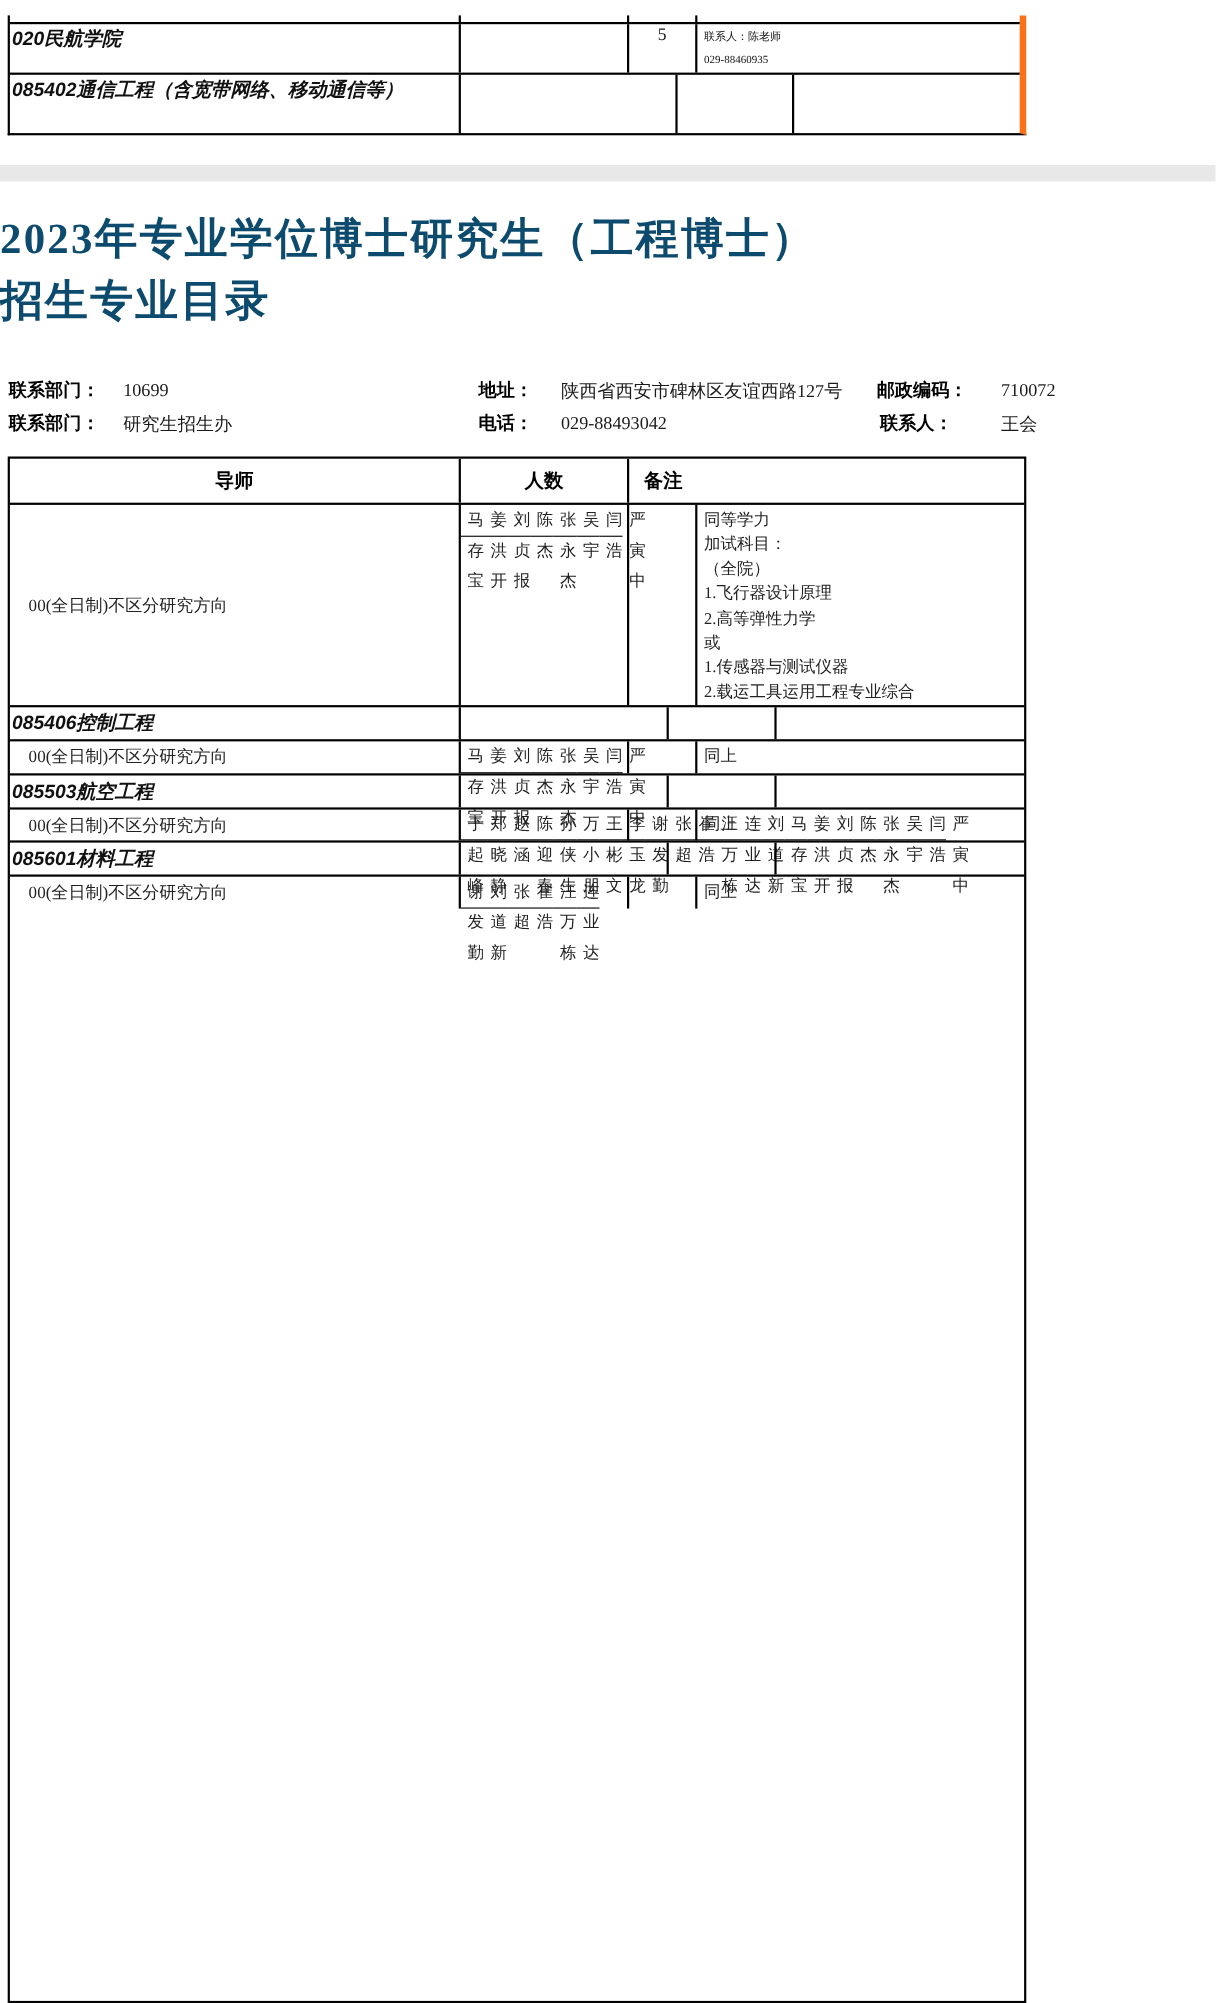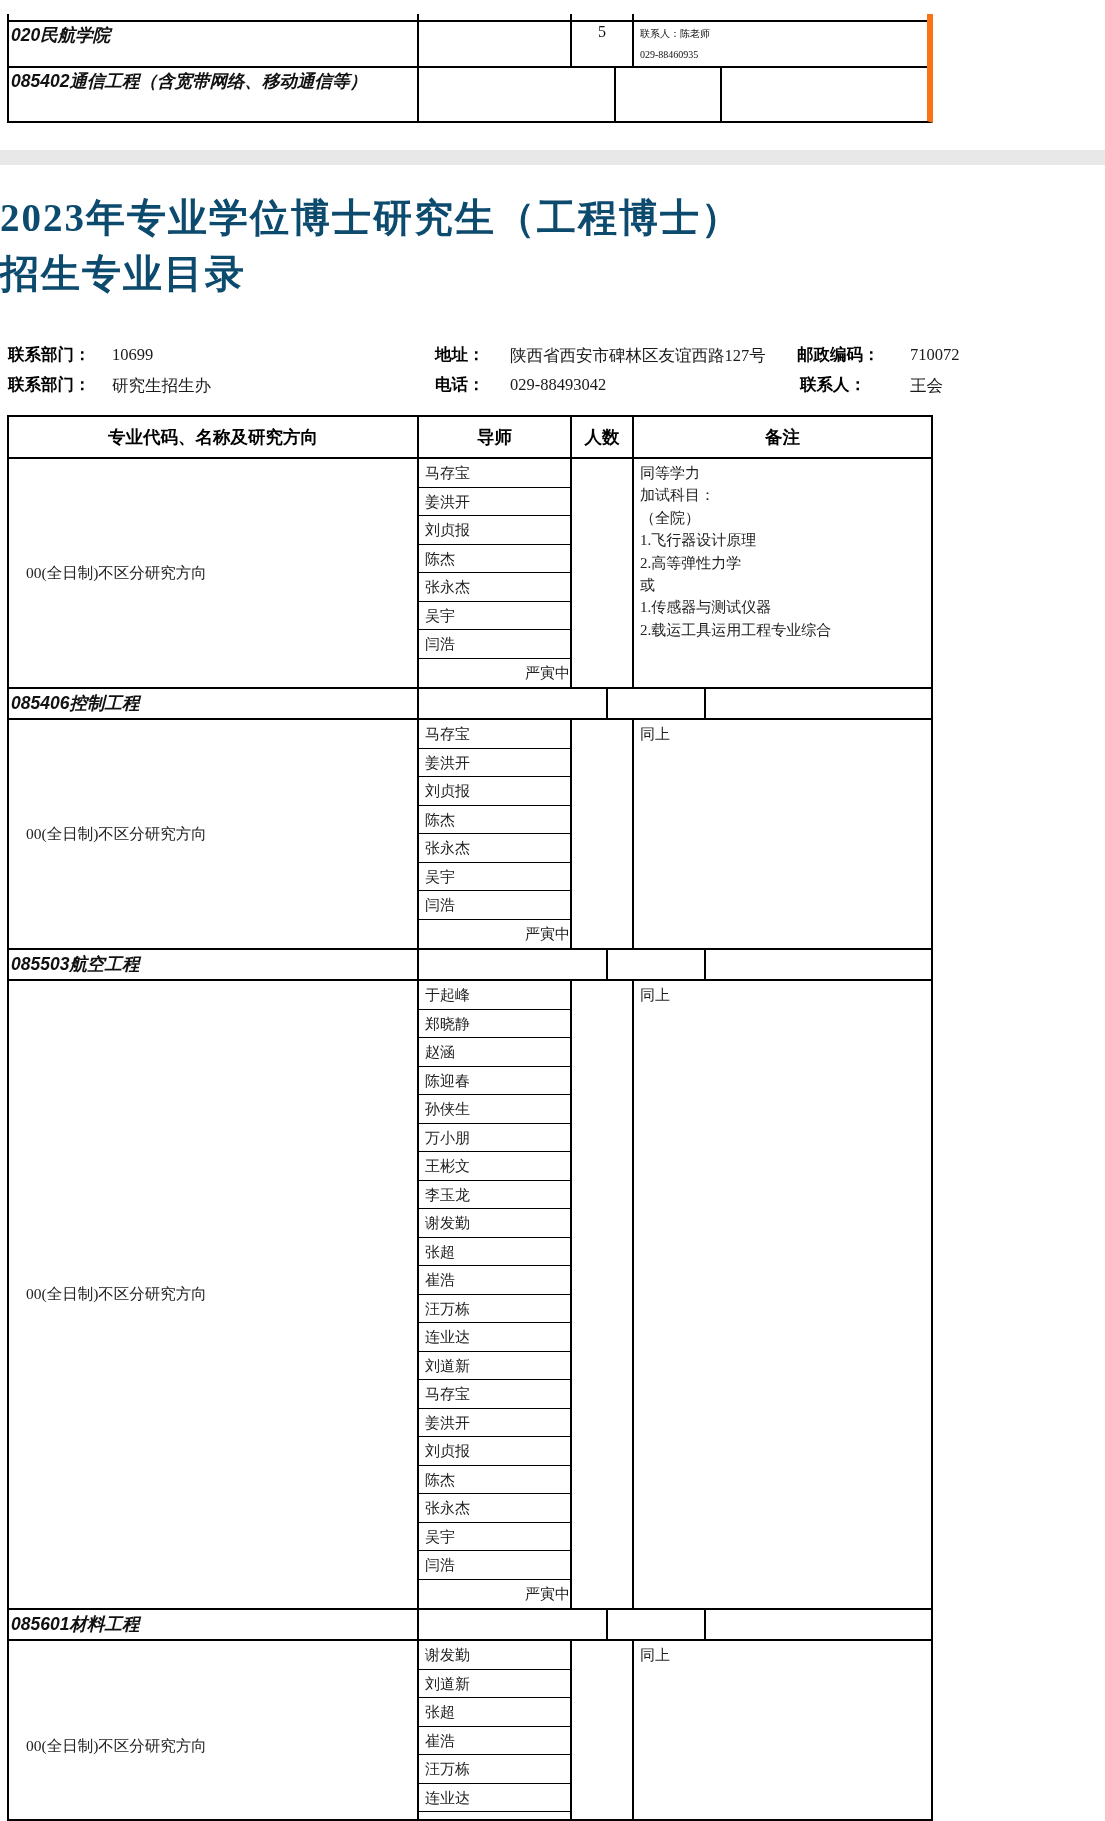--- a/index.html
+++ b/index.html
@@ -45,21 +45,21 @@
   }
   .mt-header{height:40px;border-bottom:2px solid #000;}
   .hcell{display:flex;align-items:center;justify-content:center;
     font-family:"Liberation Sans","DejaVu Sans",sans-serif;font-weight:bold;font-size:17.5px;color:#000;}
   .sec-row{border-bottom:2px solid #000;height:29px;gap:36px;}
   .sec-label{font-family:"Liberation Sans","DejaVu Sans",sans-serif;font-weight:bold;font-style:italic;
     font-size:17.5px;line-height:29px;padding-left:2px;}
   .blk-row{border-bottom:2px solid #000;}
   .blk-row.cut{border-bottom:none;}
   .dir{display:flex;align-items:center;padding-left:17px;font-size:15.5px;color:#222;}
-  .mstack{display:flex;flex-direction:column;}
+  .mstack{display:flex;flex-direction:row;}
   .m{height:28.5px;line-height:28px;box-sizing:border-box;border-bottom:1.5px solid #000;
     padding-left:6px;font-size:15px;color:#222;}
   .mstack .m:last-child{border-bottom:none;text-align:right;}
   .blk-row.cut .mstack .m:last-child{border-bottom:1.5px solid #000;}
   .m-fill{flex:0 0 40px;border-bottom:none !important;}
   .notes{padding:3px 4px 0 6px;font-size:15px;line-height:22.4px;color:#222;}
 </style>
 </head>
 <body>
 
@@ -102,21 +102,20 @@
 <div class="info ivalue" style="left:910px;top:345px;">710072</div>
 <div class="info ilabel" style="left:8px;top:374px;">联系部门：</div>
 <div class="info ivalue" style="left:112px;top:375px;">研究生招生办</div>
 <div class="info ilabel" style="left:435px;top:374px;">电话：</div>
 <div class="info ivalue" style="left:510px;top:375px;">029-88493042</div>
 <div class="info ilabel" style="left:800px;top:374px;">联系人：</div>
 <div class="info ivalue" style="left:910px;top:375px;">王会</div>
 
 <div class="main-table">
   <div class="mt-header grid4">
-    <div class="cell br hcell">专业代码、名称及研究方向</div>
     <div class="cell br hcell">导师</div>
     <div class="cell br hcell">人数</div>
     <div class="cell hcell">备注</div>
   </div>
   <div>
       <div class="blk-row grid4">
         <div class="cell br dir">
           <span>00(全日制)不区分研究方向</span>
         </div>
         <div class="cell br mstack">

